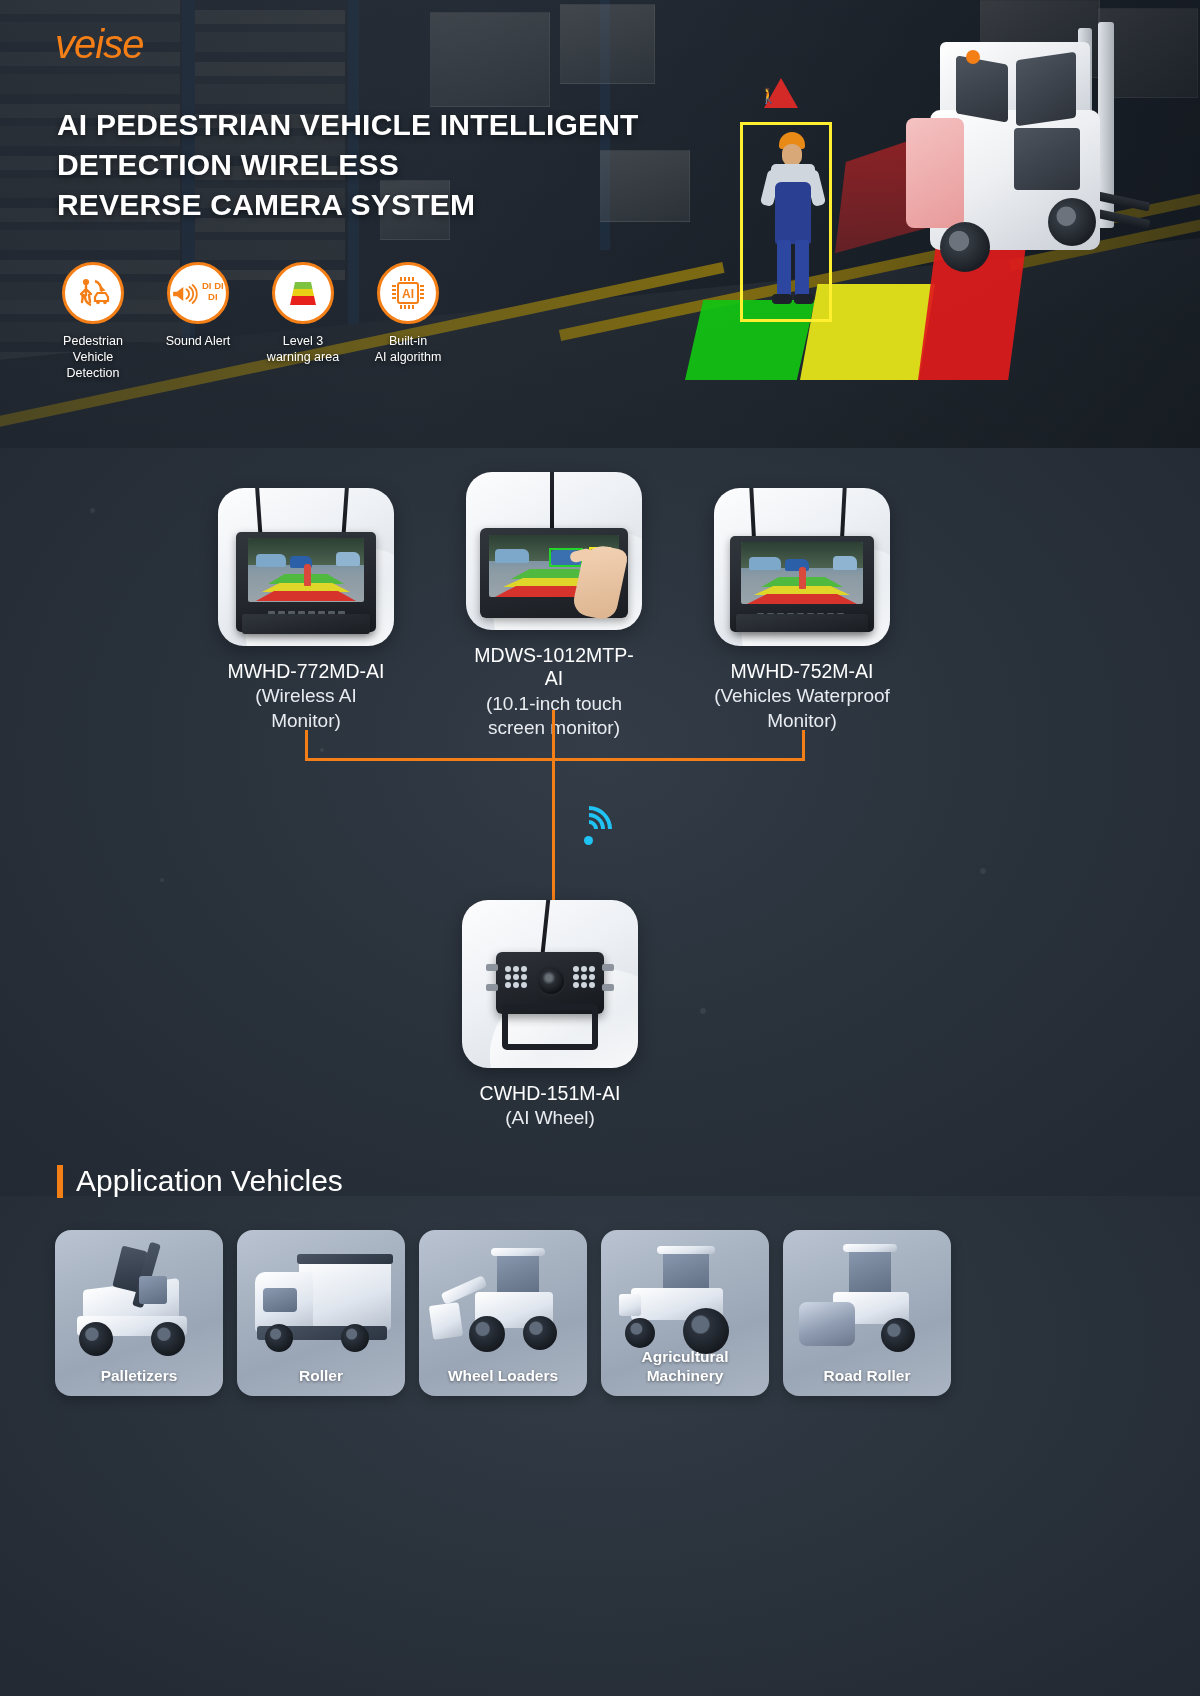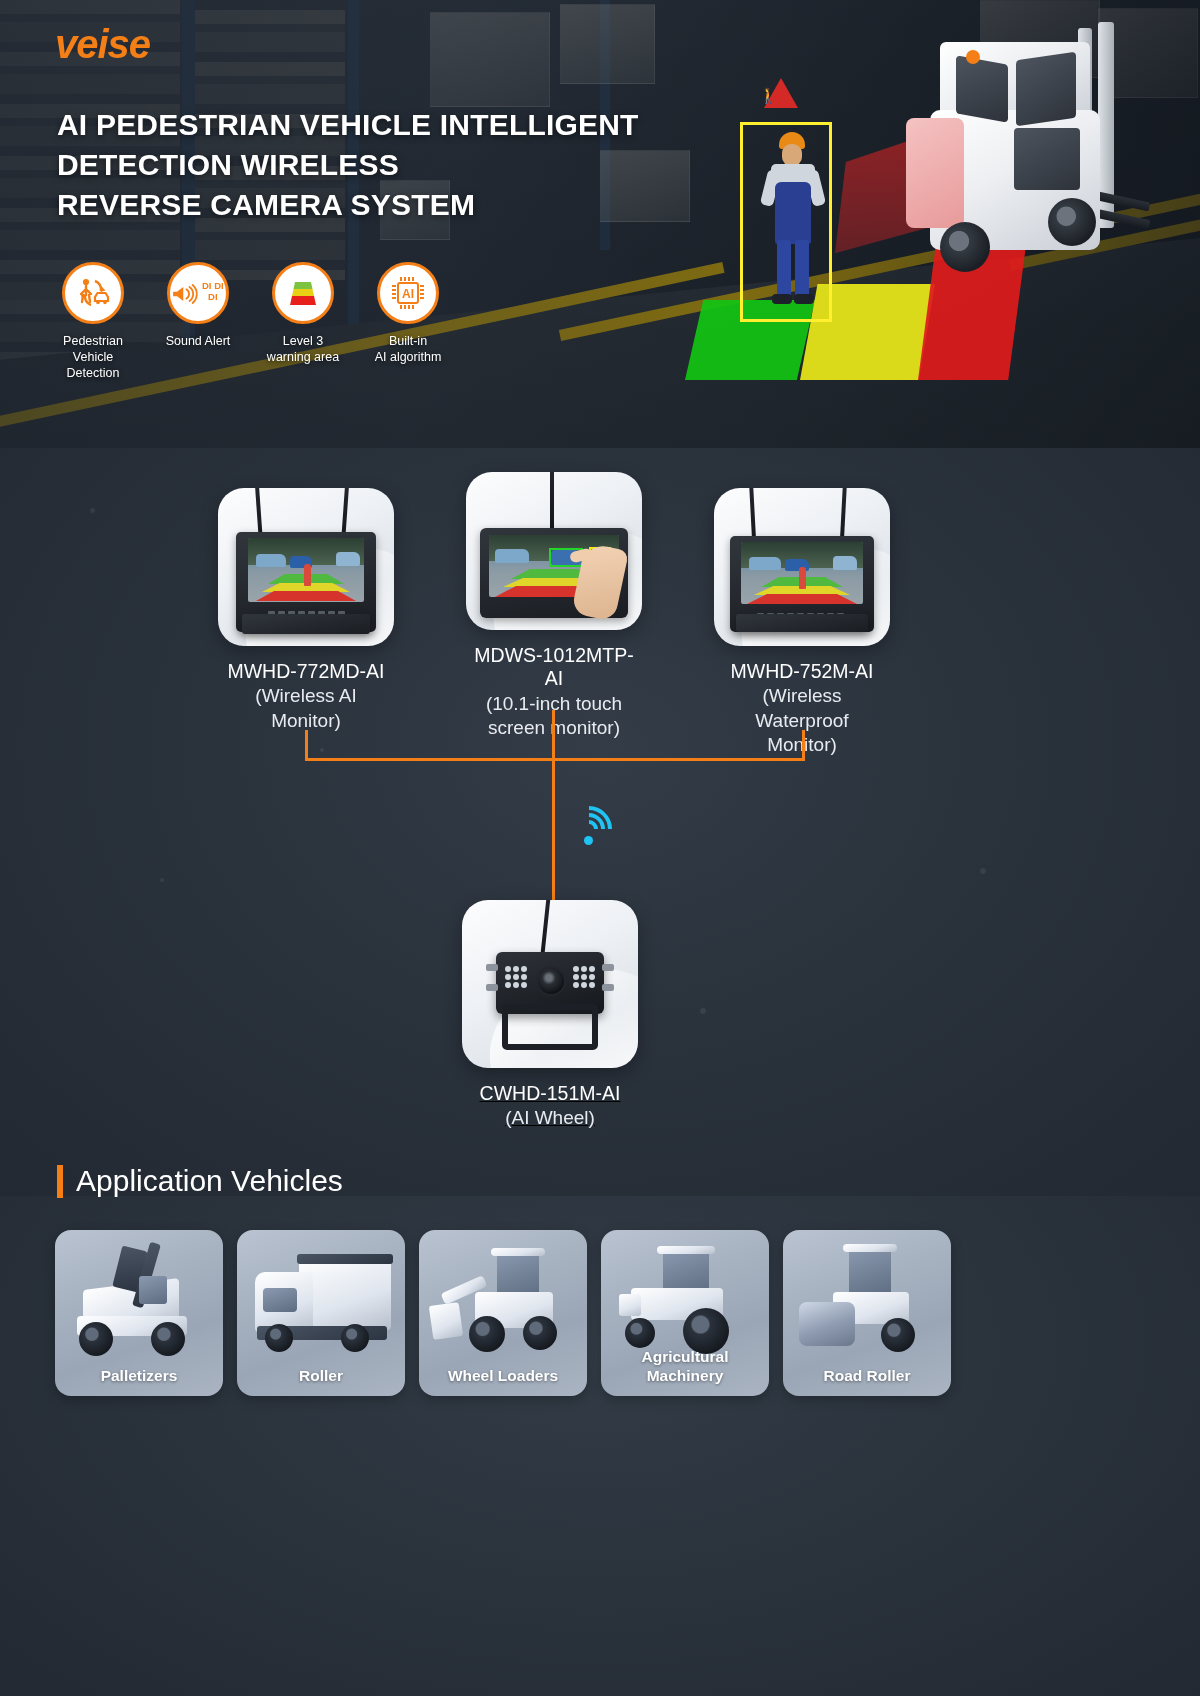--- a/index.html
+++ b/index.html
@@ -39,21 +39,21 @@
   .floor {
     position:absolute; left:0; right:0; bottom:0; height:210px;
     background: linear-gradient(180deg, #3c434c 0%, #31383f 40%, #2b3138 100%);
     clip-path: polygon(0 58%, 100% 0, 100% 100%, 0 100%);
   }
   .yline {
     position:absolute; background:#f2c200; height:11px; transform-origin:left center;
   }
   .logo {
     position:absolute; left:55px; top:22px;
-    font-size:40px; font-weight:bold; color:#f57f17;
+    font-size:40px; font-weight:normal; color:#f57f17;
     letter-spacing:-1px; font-style:italic; z-index:6;
   }
   .hero-title {
     position:absolute; left:57px; top:105px; z-index:6;
     color:#fff; font-size:30px; font-weight:bold; line-height:1.33;
     letter-spacing:.2px; text-shadow:0 2px 6px rgba(0,0,0,.55);
   }
   .features {
     position:absolute; left:52px; top:262px; z-index:6;
     display:flex; gap:23px;
@@ -459,38 +459,38 @@
             <div class="mon-btn"></div>
             <div class="mon-btn"></div>
           <div class="mon-btn"></div>
             <div class="mon-btn"></div>
             <div class="mon-btn"></div>
         </div>
       </div>
       <div class="mon-body" style="left:22px; top:126px; width:132px; height:18px; border-radius:3px;"></div>
     </div>
     <div class="prod-name">MWHD-752M-AI</div>
-    <div class="prod-desc" style="white-space:pre-line">(Wireless Waterproof
+    <div class="prod-desc" style="white-space:pre-line">(Vehicles Waterproof
 Monitor)</div>
   </div>
 
   <div class="conn" style="left:305px; top:310px; width:500px; height:3px;"></div>
   <div class="conn" style="left:305px; top:282px; width:3px; height:30px;"></div>
   <div class="conn" style="left:802px; top:282px; width:3px; height:30px;"></div>
   <div class="conn" style="left:552px; top:262px; width:3px; height:50px;"></div>
   <div class="conn" style="left:552px; top:310px; width:3px; height:142px;"></div>
 
   <div class="wifi-ico" style="left:566px; top:358px; width:52px; height:46px;">
     <div class="wifi-arc" style="left:0; top:0; width:46px; height:46px; transform:rotate(45deg);"></div>
     <div class="wifi-arc" style="left:7px; top:7px; width:32px; height:32px; transform:rotate(45deg);"></div>
     <div class="wifi-arc" style="left:14px; top:14px; width:18px; height:18px; transform:rotate(45deg);"></div>
     <div class="wifi-dot" style="left:18px; top:30px;"></div>
   </div>
 
-  <div class="prod" style="left:462px; top:452px; width:176px;text-decoration:underline;">
+  <div class="prod" style="left:462px; top:452px; width:176px;">
     <div class="cam-tile">
       <div class="tile-swoosh"></div>
       <div class="antenna" style="left:84px; top:-62px; height:128px; transform:rotate(6deg);"></div>
       <div class="cam-housing" style="left:34px; top:52px; width:108px; height:62px;">
         <div class="led-grid" style="left:9px; top:14px;">
           <div class="led"></div>
             <div class="led"></div>
             <div class="led"></div>
           <div class="led"></div>
             <div class="led"></div>

